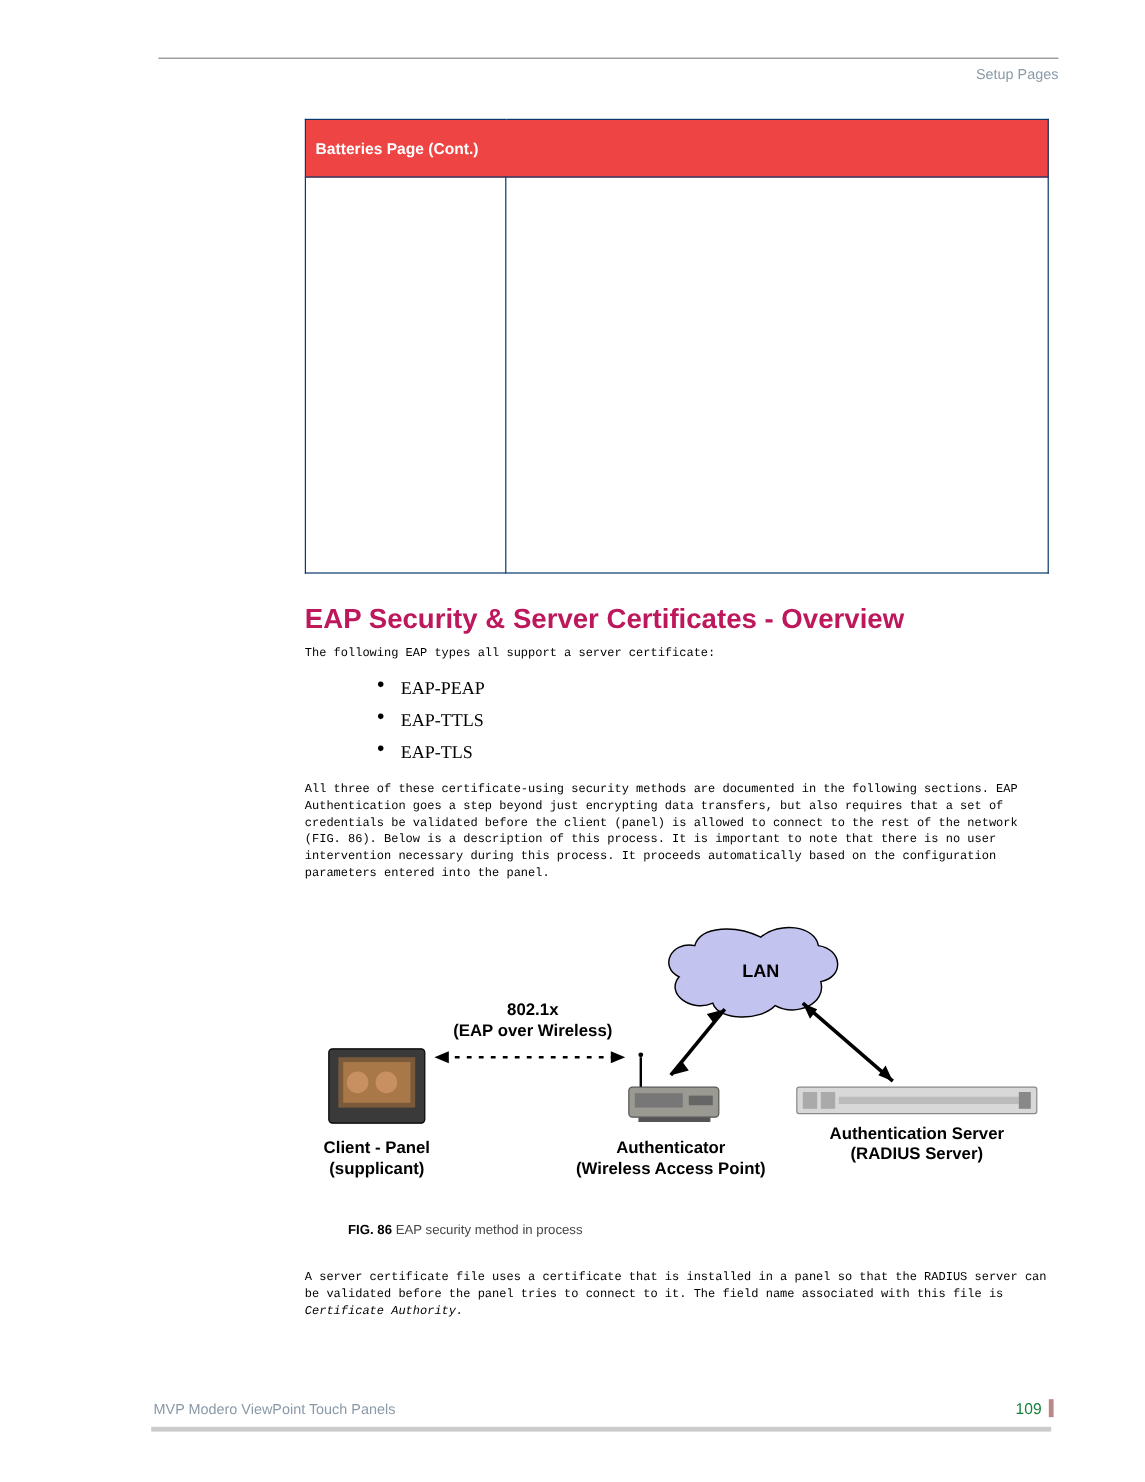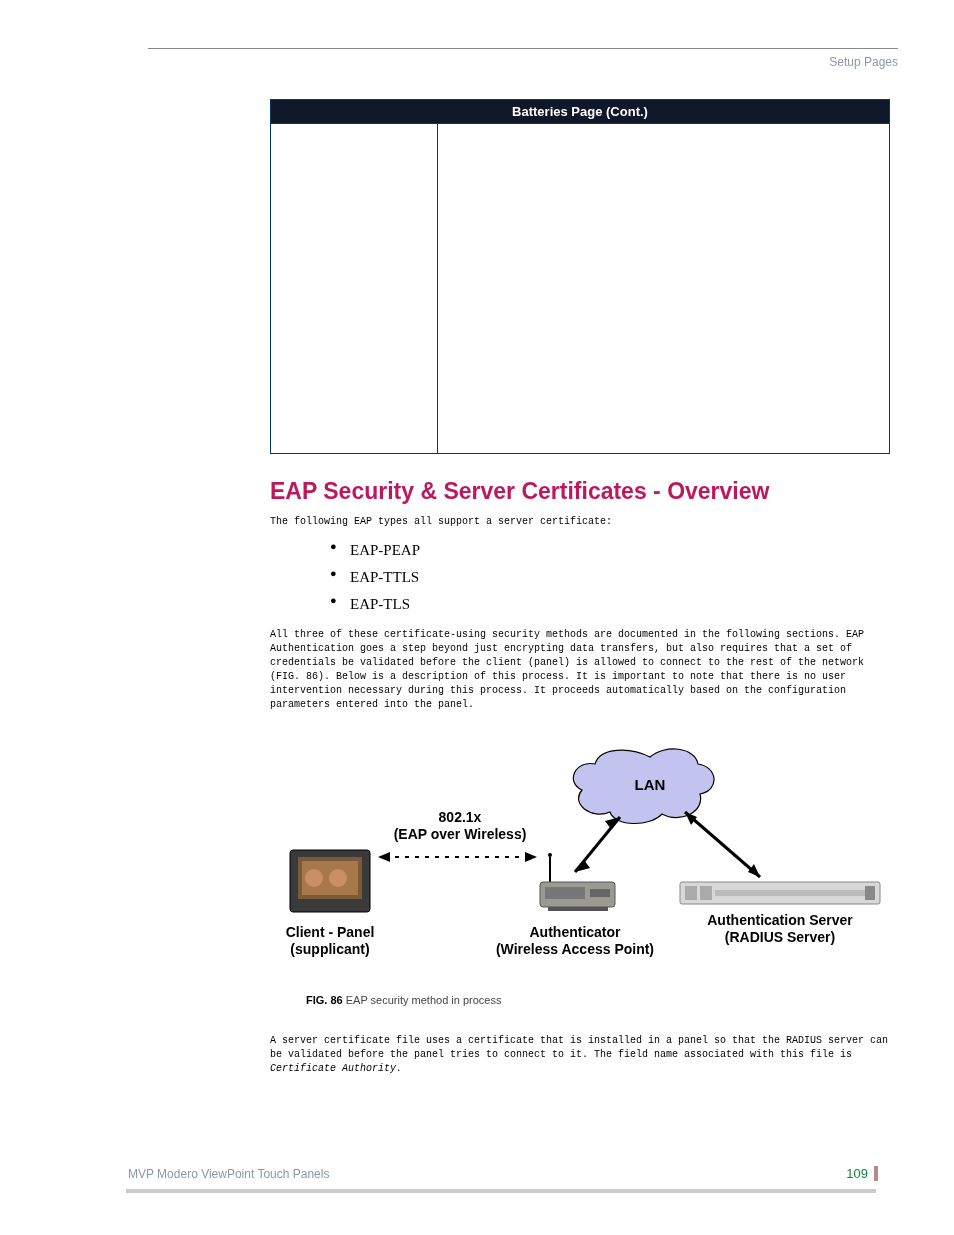--- a/index.html
+++ b/index.html
@@ -6,21 +6,21 @@
   body {
     width: 954px;
     height: 1235px;
     background: #fff;
     font-family: "Times New Roman", Times, serif;
     position: relative;
     color: #000;
   }
   .page {
     position: absolute;
-    left: 148px;
+    left: 132px;
     top: 48px;
     width: 750px;
   }
   .top-rule {
     border-top: 1px solid #888;
     margin-bottom: 6px;
   }
   .header-right {
     text-align: right;
     font-family: Arial, Helvetica, sans-serif;
@@ -31,27 +31,26 @@
   .content-block {
     margin-left: 122px;
     width: 620px;
   }
   .table-frame {
     border: 1px solid #08376a;
     width: 100%;
     border-collapse: collapse;
   }
   .table-header {
-    background: #0f172a;
+    background: #ef4444;
     color: #fff;
     font-family: Arial, Helvetica, sans-serif;
     font-weight: bold;
     font-size: 13px;
-    padding: 4px 8px;
-    text-align: center;
+    padding: 16px 8px;
   }
   .table-body-row td {
     border: 1px solid #08376a;
     vertical-align: top;
   }
   .table-body-row td.col1 { width: 27%; height: 330px; }
   .table-body-row td.col2 { width: 73%; }
   .h1 {
     font-family: Arial, Helvetica, sans-serif;
     color: #be185d;

